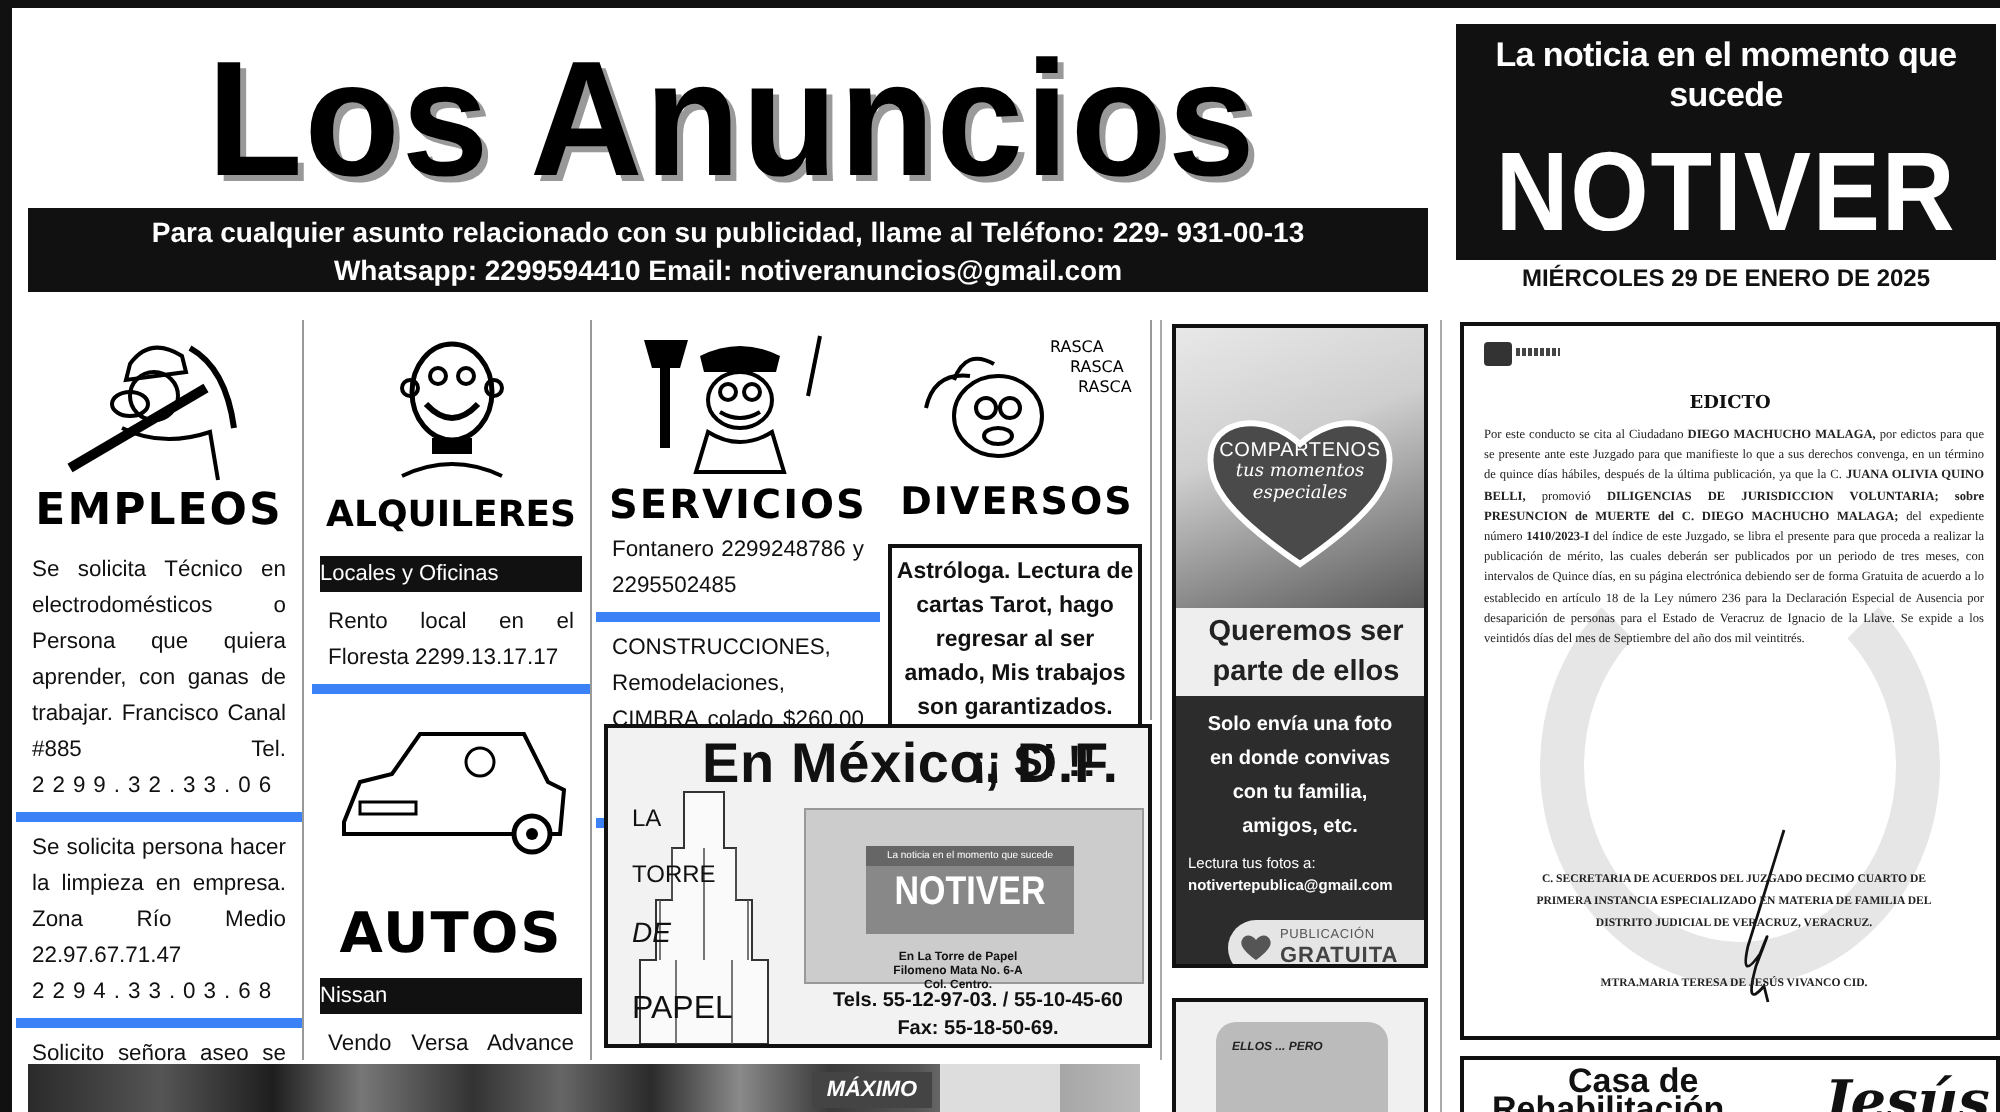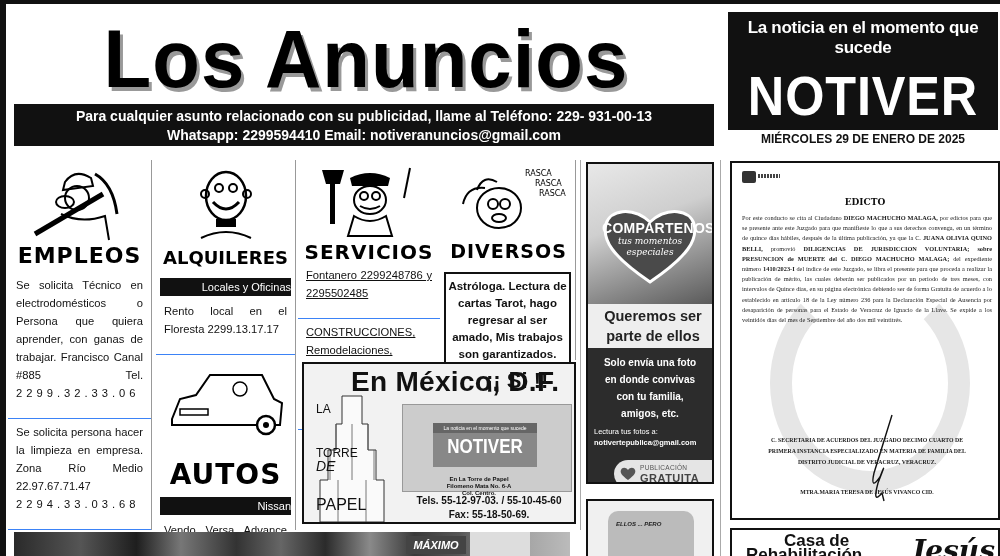--- a/index.html
+++ b/index.html
@@ -14,31 +14,31 @@
 
   .notiver { position: absolute; left: 722px; top: 8px; width: 270px; height: 118px; background: #111; color: #fff; text-align: center; }
   .notiver-tag { font-size: 17px; font-weight: bold; margin-top: 6px; letter-spacing: -0.3px; }
   .notiver-name { font-size: 56px; font-weight: 900; letter-spacing: 1px; line-height: 64px; margin-top: 6px; transform: scaleX(0.9); }
   .notiver-date { position: absolute; left: 722px; top: 128px; width: 270px; text-align: center; font-size: 12px; font-weight: bold; }
 
   
   .col { position: absolute; top: 156px; border-right: 1px solid #999; }
   .col-empleos { left: 2px; width: 144px; height: 370px; }
   .col-alq { left: 150px; width: 140px; height: 370px; }
-  .col-serv { left: 292px; width: 142px; height: 200px; border-right: none; text-decoration: underline; }
+  .col-serv { left: 292px; width: 142px; height: 200px; border-right: none; }
   .col-div { left: 436px; width: 134px; height: 200px; }
 
   .logo { height: 112px; position: relative; }
   .logo-art { position: absolute; left: 50%; top: 4px; transform: translateX(-50%); }
   .logo-word { position: absolute; left: 0; right: 0; bottom: 4px; text-align: center; font-family: "DejaVu Sans", sans-serif; font-weight: 900; font-size: 22px; letter-spacing: 1px; color: #000; }
   .logo-word.sm { font-size: 18px; letter-spacing: 0; }
 
-  .ad { font-size: 11.2px; line-height: 18px; text-align: justify; padding: 4px 8px 16px 8px; border-bottom: 1px solid #3b82f6; }
+  .ad { font-size: 11.2px; line-height: 18px; text-align: justify; padding: 4px 8px 4px 8px; border-bottom: 5px solid #3b82f6; }
   .ad.spaced-phone .phone { letter-spacing: 4px; }
-  .subhead { background: #111; color: #fff; font-size: 11px; text-align: right; height: 18px; line-height: 18px; margin: 6px 4px 2px 4px; }
+  .subhead { background: #111; color: #fff; font-size: 11px; text-align: left; height: 18px; line-height: 18px; margin: 6px 4px 2px 4px; }
 
   .car-logo { height: 120px; position: relative; margin-top: 10px; }
 
   .astro { margin: 8px 4px 0 2px; border: 2px solid #111; padding: 4px 2px; text-align: center; font-weight: bold; font-size: 11.5px; line-height: 17px; }
 
   
   .df-ad { position: absolute; left: 296px; top: 358px; width: 274px; height: 162px; border: 2px solid #111; background: #f2f2f2; overflow: hidden; }
   .df-title { position: absolute; left: 6px; top: 2px; font-size: 28px; font-weight: 900; letter-spacing: 0.3px; margin-left: 41px; }
   .df-si { position: absolute; left: 182px; top: 4px; font-size: 22px; font-weight: 700; }
   .tower { position: absolute; left: 12px; top: 28px; width: 72px; height: 130px; }
@@ -48,21 +48,21 @@
   .mini-paper .band b { display: block; font-size: 20px; line-height: 26px; font-weight: 900; transform: scaleX(0.85); }
   .mini-paper .band i { display: block; font-size: 5px; font-style: normal; line-height: 10px; background: #666; }
   .df-addr { position: absolute; left: 120px; top: 112px; width: 110px; text-align: center; font-size: 6px; font-weight: bold; line-height: 7px; }
   .df-tels { position: absolute; left: 96px; top: 130px; width: 178px; text-align: center; font-size: 10px; font-weight: bold; line-height: 14px; }
 
   
   .comp { position: absolute; left: 580px; top: 158px; width: 128px; height: 322px; border: 2px solid #111; background: #2c2c2c; overflow: hidden; }
   .comp-photo { position: absolute; left: 0; top: 0; width: 124px; height: 140px; background: linear-gradient(160deg,#e8e8e8 0%,#cfcfcf 40%,#8a8a8a 75%,#5a5a5a 100%); }
   .heart { position: absolute; left: 14px; top: 42px; width: 96px; height: 78px; }
   .heart-text { position: absolute; left: 14px; top: 56px; width: 96px; text-align: center; color: #fff; }
-  .heart-text .a { font-size: 14px; font-weight: bold; letter-spacing: 0.3px; }
+  .heart-text .a { font-size: 10px; font-weight: normal; letter-spacing: 0.3px; }
   .heart-text .b { font-family: "DejaVu Serif", serif; font-style: italic; font-size: 9px; line-height: 11px; }
   .comp-q { position: absolute; left: 0; top: 140px; width: 130px; height: 44px; background: #eee; text-align: center; font-size: 14.5px; font-weight: bold; line-height: 20px; color: #222; padding-top: 2px; }
   .comp-body { position: absolute; left: 0; top: 190px; width: 124px; text-align: center; color: #fff; font-size: 10px; font-weight: bold; line-height: 17px; }
   .comp-send { position: absolute; left: 6px; top: 262px; width: 118px; color: #fff; font-size: 7.5px; line-height: 11px; }
   .comp-send b { font-weight: bold; }
   .pub-badge { position: absolute; left: 26px; top: 296px; width: 98px; height: 28px; background: #e5e5e5; border-radius: 14px 0 0 14px; }
   .pub-badge .h { position: absolute; left: 6px; top: 7px; width: 16px; height: 14px; }
   .pub-badge .t { position: absolute; left: 26px; top: 4px; font-size: 6.5px; color: #555; letter-spacing: 0.3px; }
   .pub-badge .g { position: absolute; left: 26px; top: 12px; font-size: 11px; color: #444; font-weight: bold; letter-spacing: 0.5px; }
 
@@ -210,21 +210,21 @@
 
   <div class="df-ad">
     <div class="df-title">En México, D.F.</div>
     <div class="df-si">¡¡ Si !!</div>
     <div class="tower">
       <svg width="72" height="130" viewBox="0 0 72 130" style="position:absolute;left:0;top:0;">
         <path d="M26 4 h20 v28 h6 v26 h8 v30 h8 v42 h-64 v-42 h8 v-30 h8 v-26 h6 z" fill="#fafafa" stroke="#333" stroke-width="1"></path>
         <path d="M20 32 v26 M36 32 v26 M52 32 v26 M14 58 v30 M36 58 v30 M58 58 v30 M22 88 v42 M50 88 v42" stroke="#555" stroke-width="0.8"></path>
       </svg>
       <span style="top:10px;font-size:12px;">LA</span>
-      <span style="top:54px;font-size:12px;">TORRE</span>
+      <span style="top:38px;font-size:12px;">TORRE</span>
       <span style="top:66px;font-size:14px;font-style:italic;">DE</span>
       <span style="top:104px;font-size:16px;">PAPEL</span>
     </div>
     <div class="mini-paper">
       <div class="band">
         <i>La noticia en el momento que sucede</i>
         <b>NOTIVER</b>
       </div>
     </div>
     <div class="df-addr">

